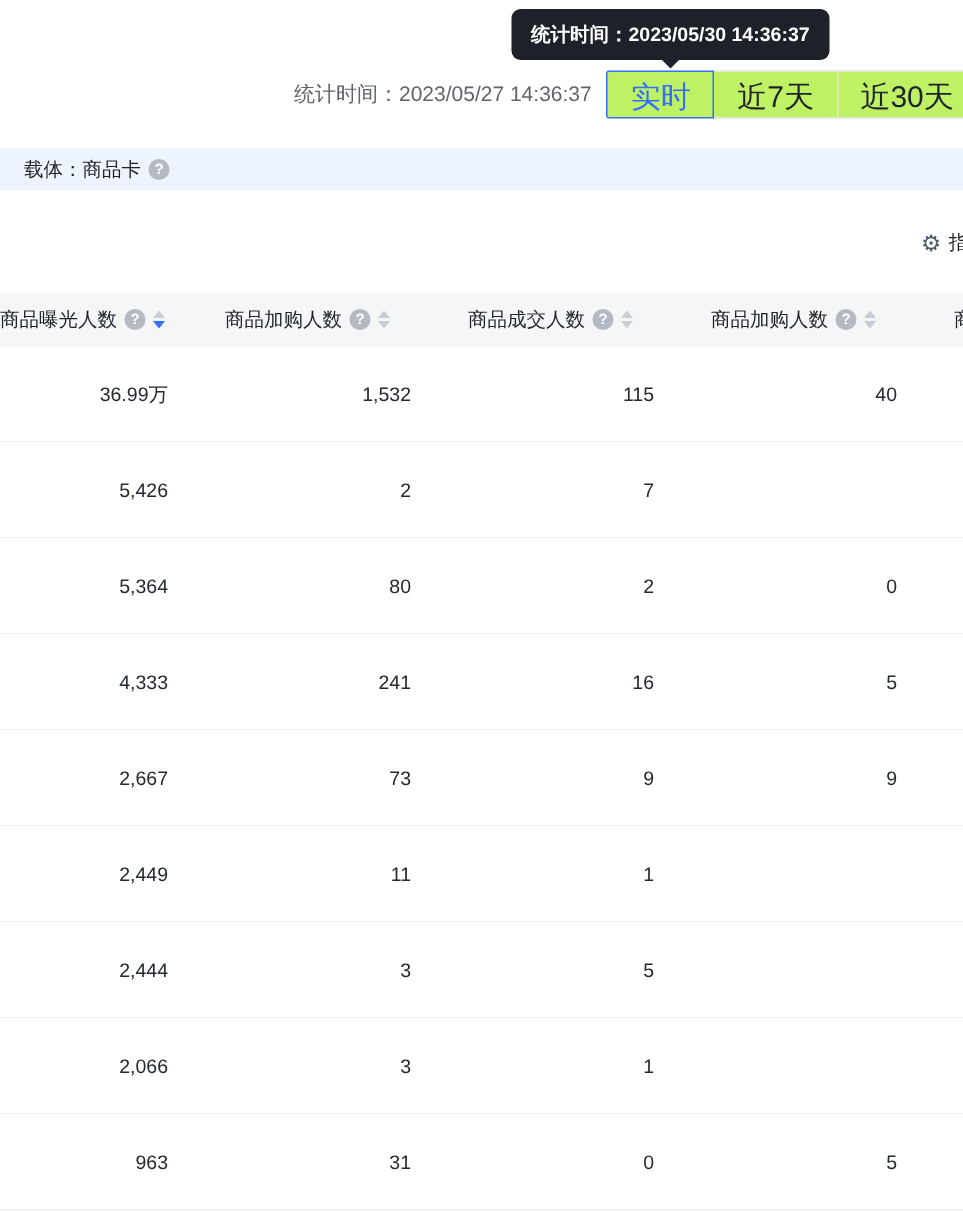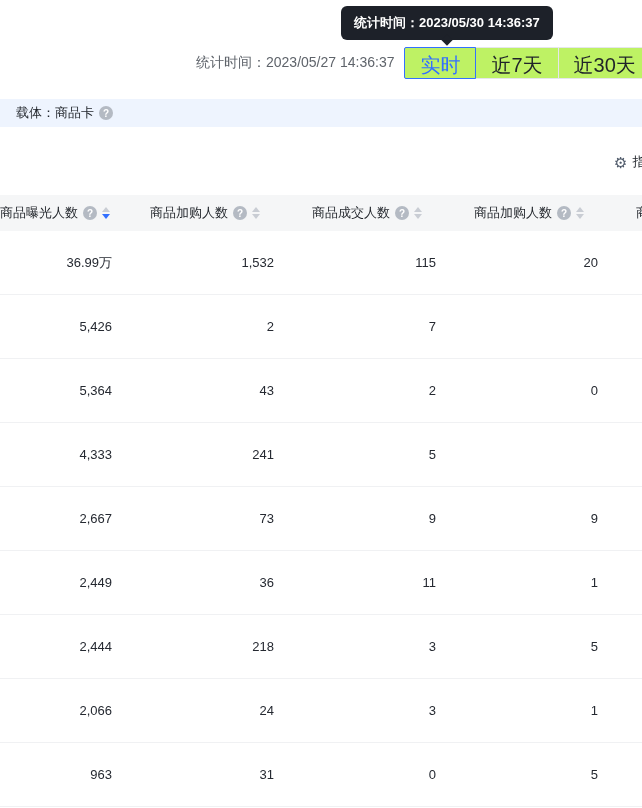--- a/index.html
+++ b/index.html
@@ -234,66 +234,64 @@
       </div>
       <div class="th">
         <span>商</span>
       </div>
     </div>
     <div class="tbody">
         <div class="tr">
           <div class="td">36.99万</div>
           <div class="td">1,532</div>
           <div class="td">115</div>
-          <div class="td">20</div>
+          <div class="td">40</div>
           <div class="td"></div>
         </div>
         <div class="tr">
           <div class="td">5,426</div>
           <div class="td">2</div>
           <div class="td">7</div>
           <div class="td"></div>
         </div>
         <div class="tr">
           <div class="td">5,364</div>
-          <div class="td">43</div>
+          <div class="td">80</div>
           <div class="td">2</div>
           <div class="td">0</div>
           <div class="td"></div>
         </div>
         <div class="tr">
           <div class="td">4,333</div>
           <div class="td">241</div>
+          <div class="td">16</div>
           <div class="td">5</div>
           <div class="td"></div>
         </div>
         <div class="tr">
           <div class="td">2,667</div>
           <div class="td">73</div>
           <div class="td">9</div>
           <div class="td">9</div>
           <div class="td"></div>
         </div>
         <div class="tr">
           <div class="td">2,449</div>
-          <div class="td">36</div>
           <div class="td">11</div>
           <div class="td">1</div>
           <div class="td"></div>
         </div>
         <div class="tr">
           <div class="td">2,444</div>
-          <div class="td">218</div>
           <div class="td">3</div>
           <div class="td">5</div>
           <div class="td"></div>
         </div>
         <div class="tr">
           <div class="td">2,066</div>
-          <div class="td">24</div>
           <div class="td">3</div>
           <div class="td">1</div>
           <div class="td"></div>
         </div>
         <div class="tr">
           <div class="td">963</div>
           <div class="td">31</div>
           <div class="td">0</div>
           <div class="td">5</div>
           <div class="td"></div>

